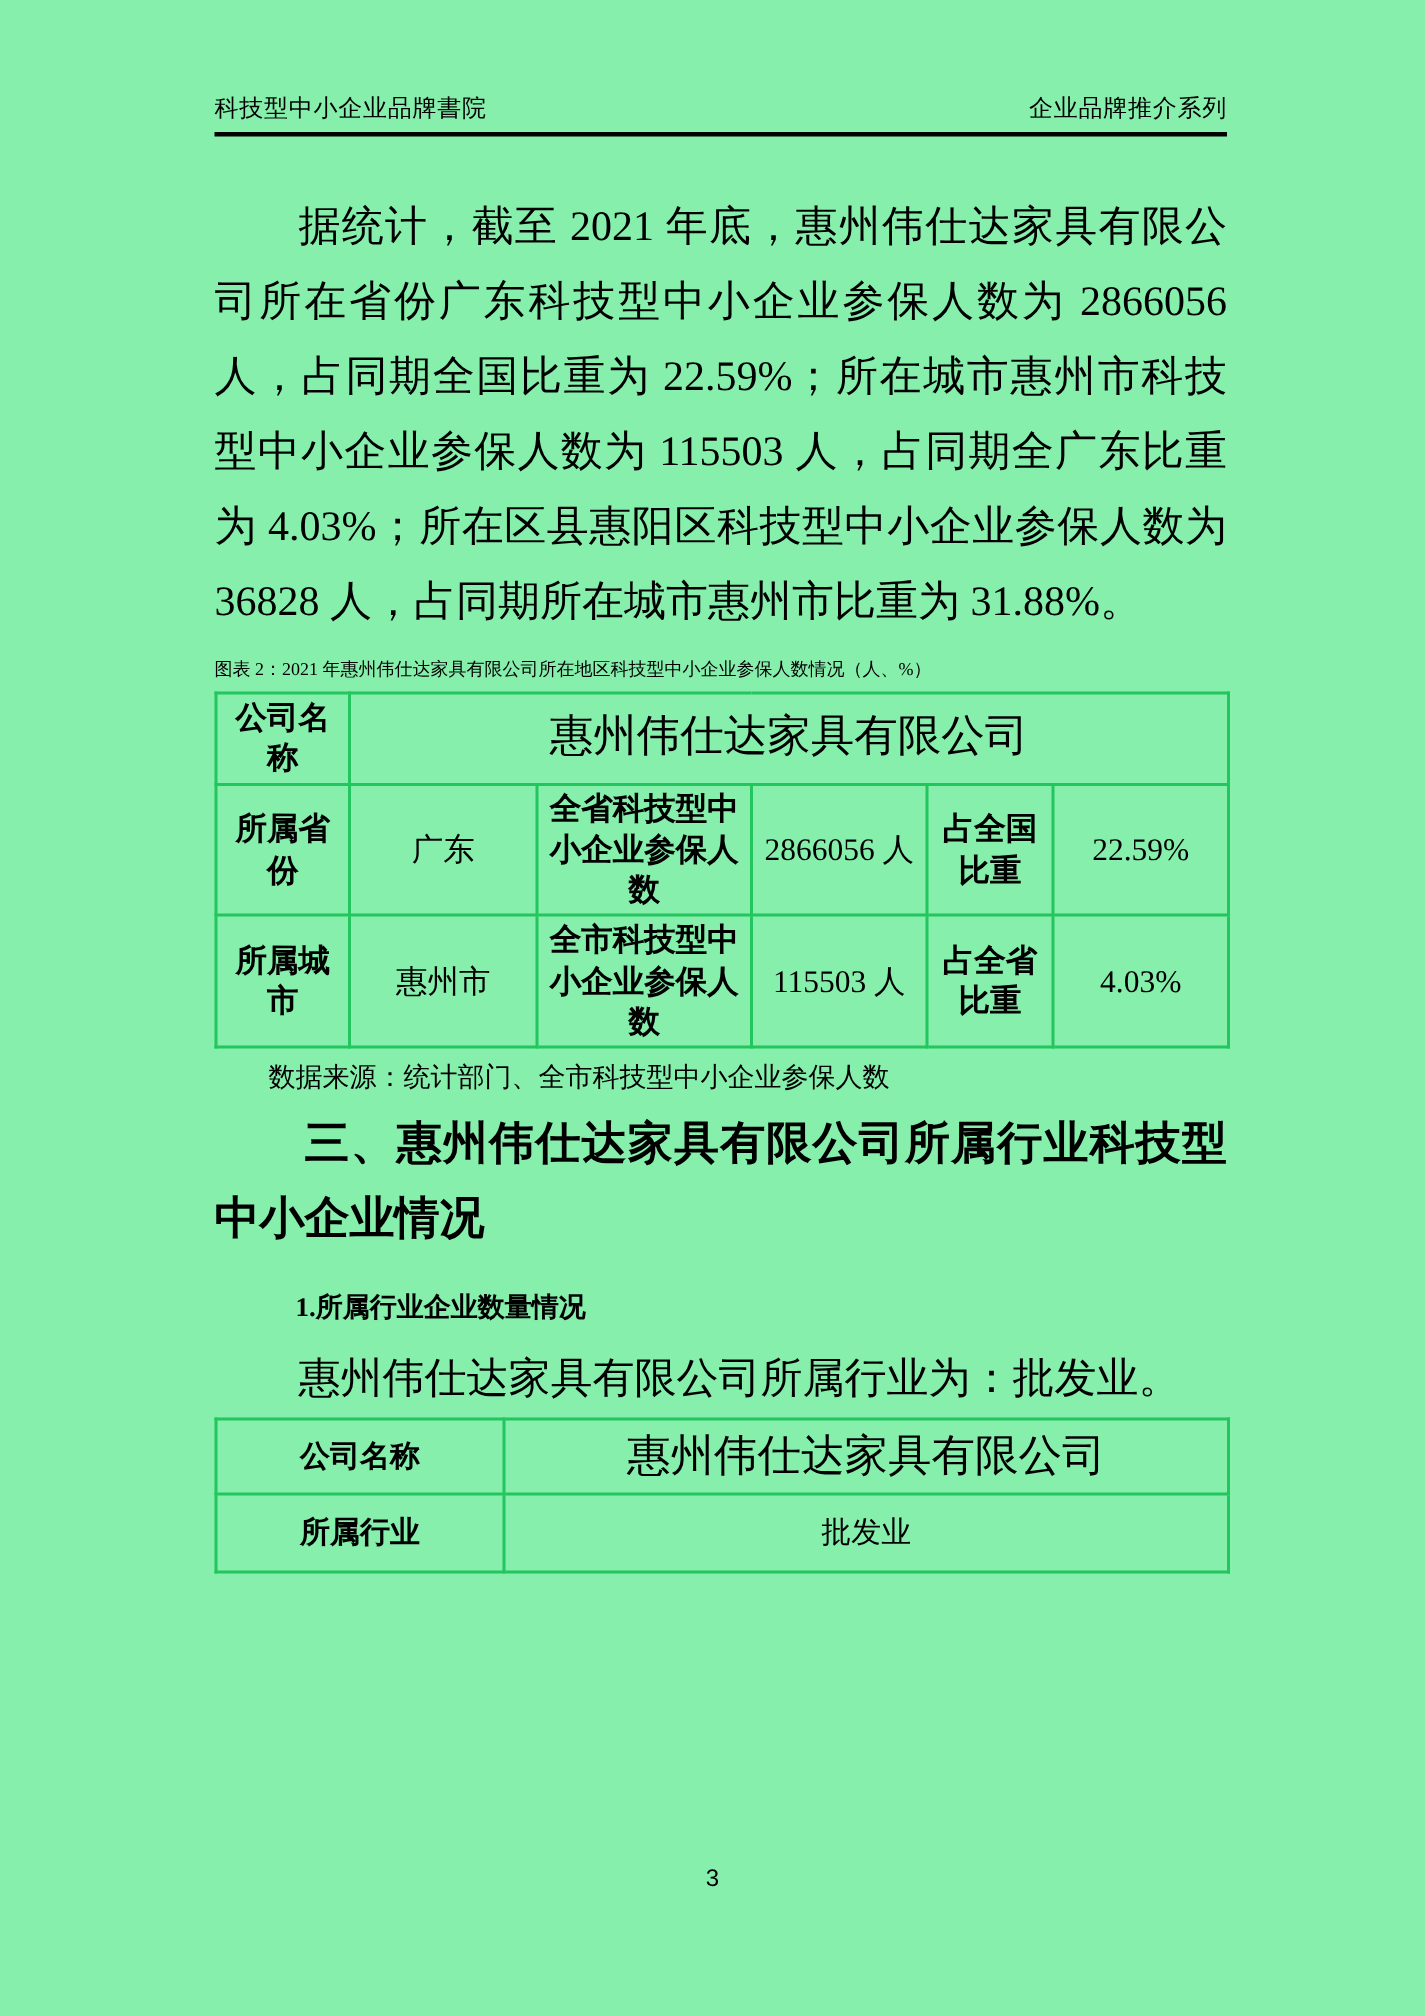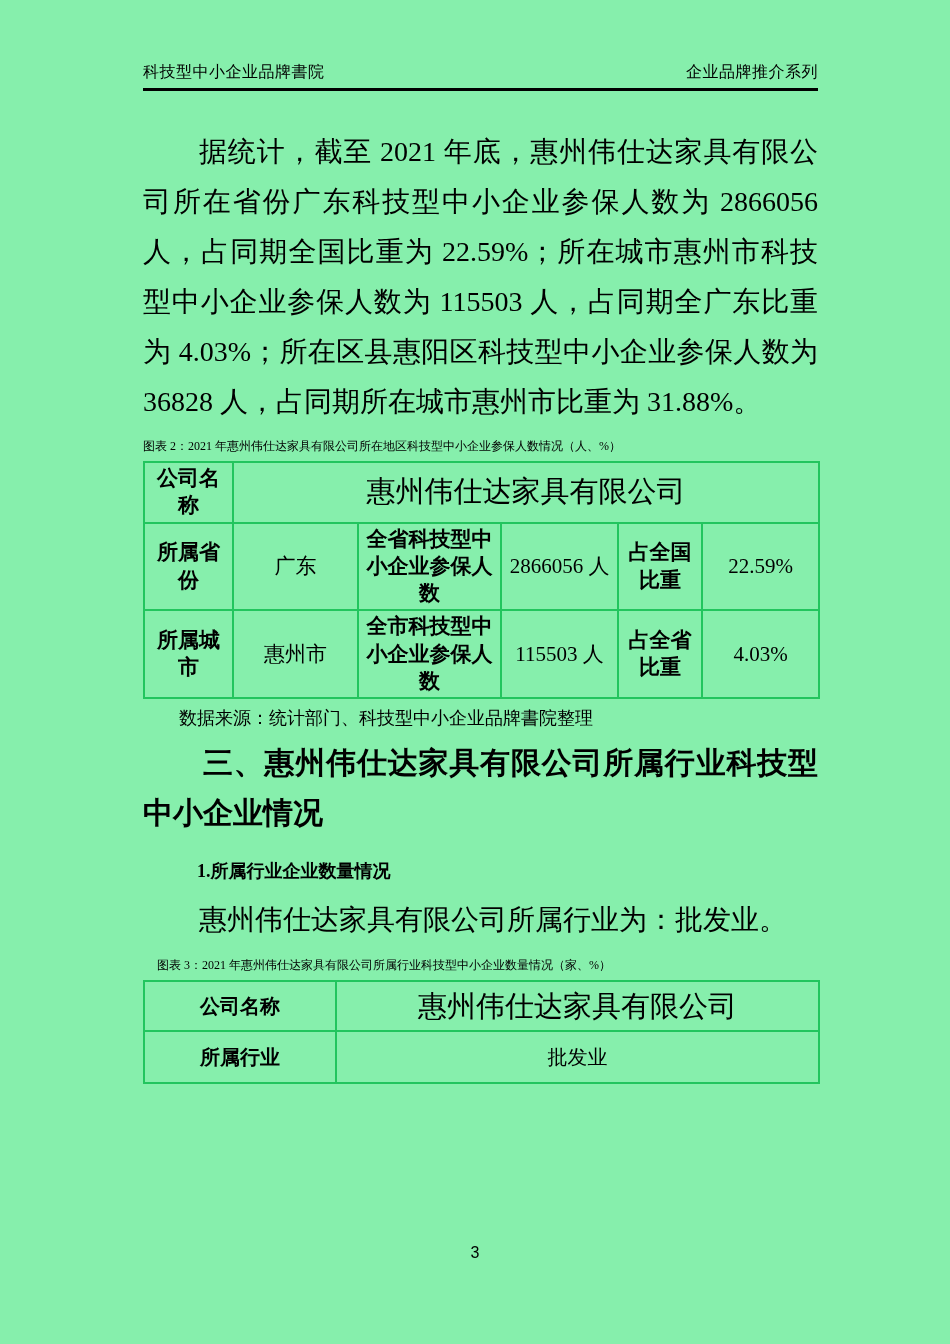--- a/index.html
+++ b/index.html
@@ -136,29 +136,28 @@
         <td class="lbl c1">所属城市</td>
         <td>惠州市</td>
         <td class="lbl">全市科技型中小企业参保人数</td>
         <td>115503 人</td>
         <td class="lbl c1">占全省比重</td>
         <td>4.03%</td>
       </tr>
     </tbody>
   </table>
 
-  <div class="source">数据来源：统计部门、科技型中小企业品牌書院整理</div>
+  <div class="source">数据来源：统计部门、全市科技型中小企业参保人数</div>
 
   <h2 class="sec-heading">三、惠州伟仕达家具有限公司所属行业科技型中小企业情况</h2>
 
   <h3 class="sub-heading">1.所属行业企业数量情况</h3>
 
   <p class="body-text2">惠州伟仕达家具有限公司所属行业为：批发业。</p>
 
-  <div class="caption c3">图表 3：2021 年惠州伟仕达家具有限公司所属行业科技型中小企业数量情况（家、%）</div>
 
   <table class="t3">
     <colgroup>
       <col style="width:192px">
         <col style="width:483px">
     </colgroup>
     <tbody>
       <tr class="r0">
         <td class="lbl">公司名称</td>
         <td class="company">惠州伟仕达家具有限公司</td>

